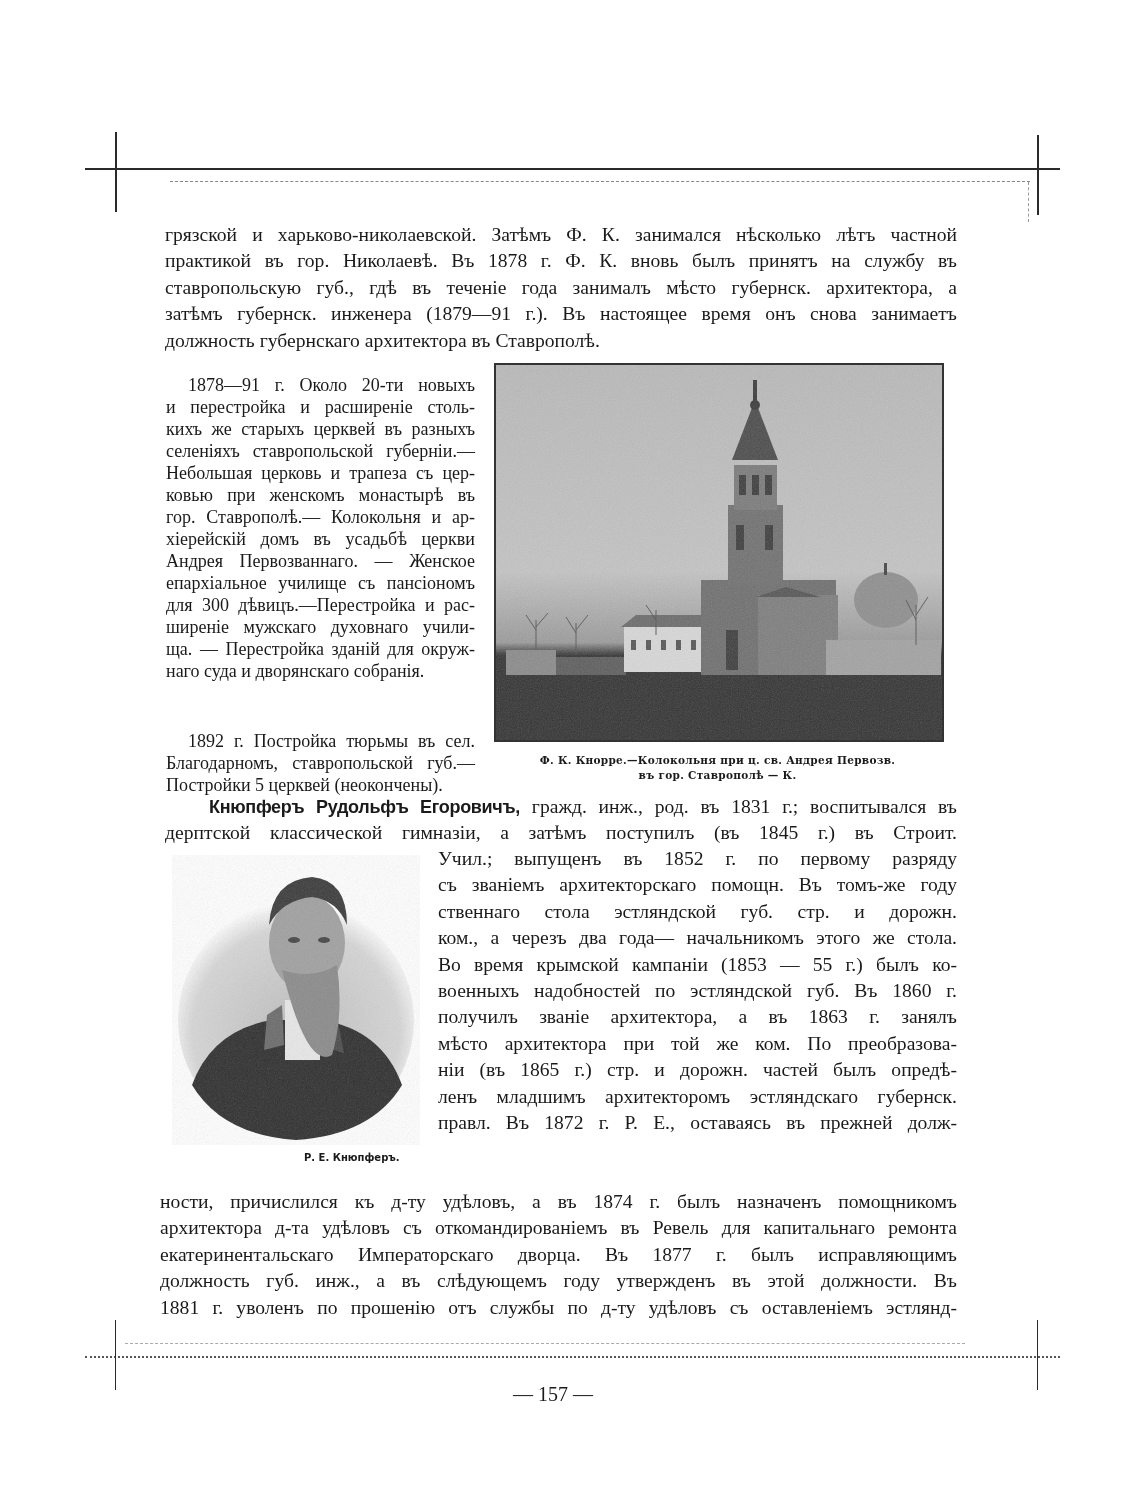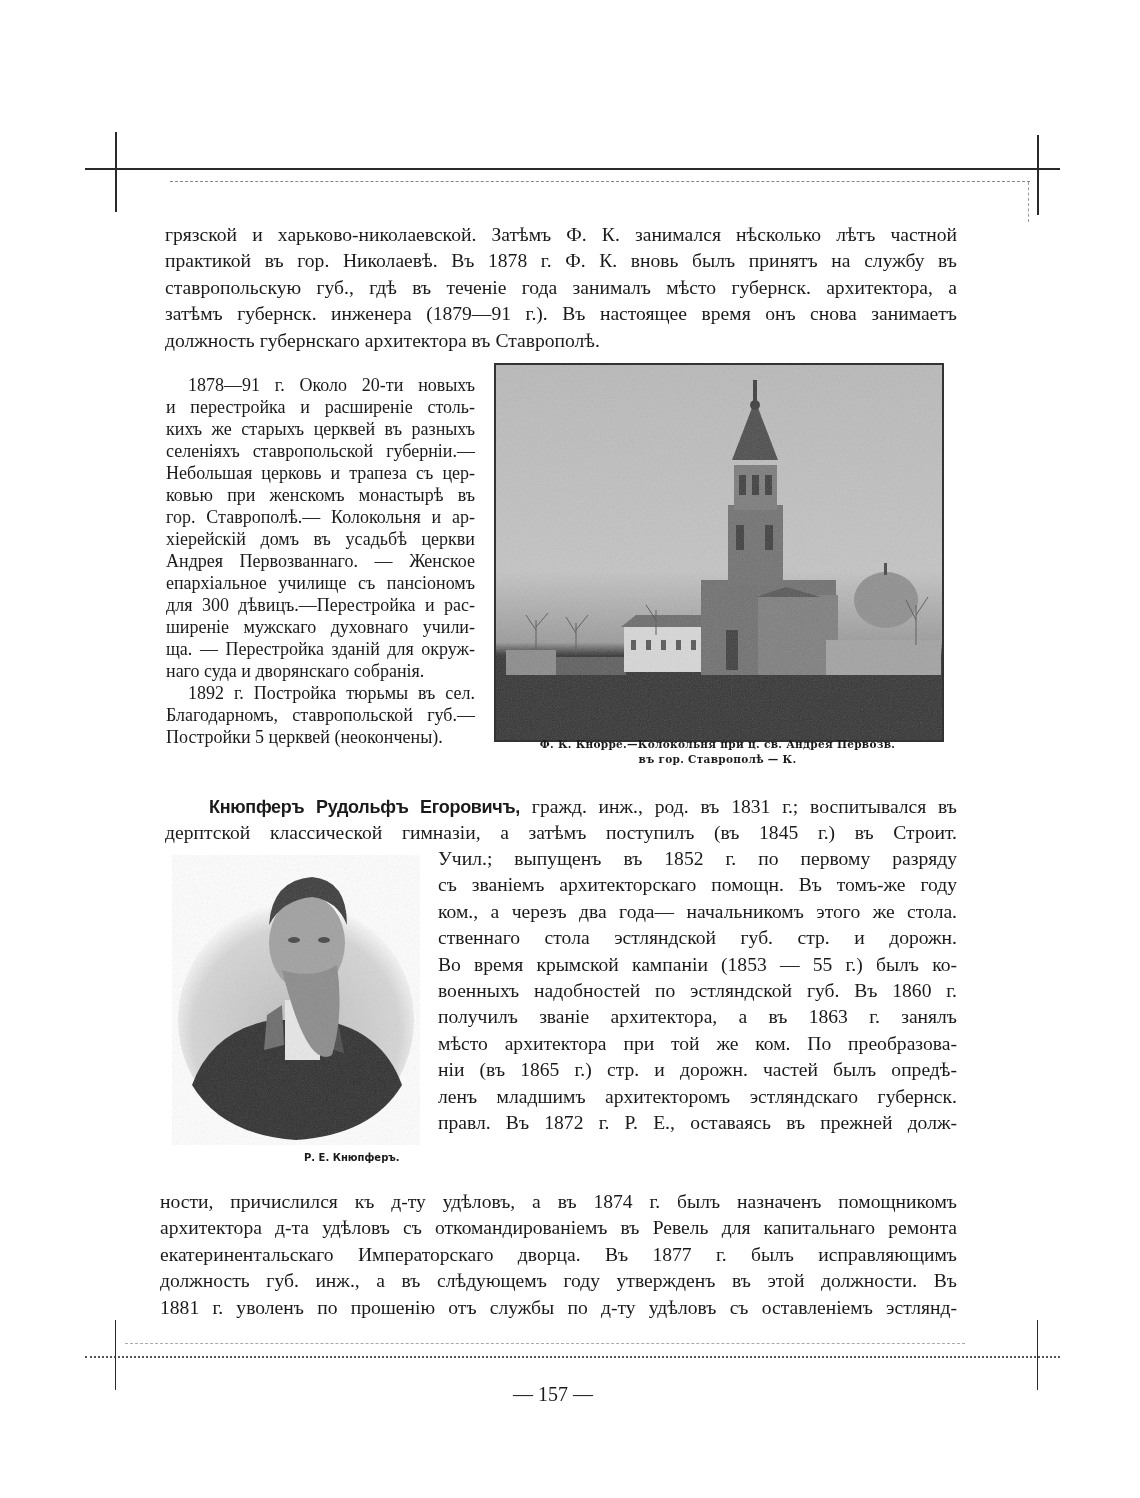--- a/index.html
+++ b/index.html
@@ -53,21 +53,21 @@
   <span class="line">Небольшая церковь и трапеза съ цер-</span>
   <span class="line">ковью при женскомъ монастырѣ въ</span>
   <span class="line">гор. Ставрополѣ.— Колокольня и ар-</span>
   <span class="line">хіерейскій домъ въ усадьбѣ церкви</span>
   <span class="line">Андрея Первозваннаго. — Женское</span>
   <span class="line">епархіальное училище съ пансіономъ</span>
   <span class="line">для 300 дѣвицъ.—Перестройка и рас-</span>
   <span class="line">ширеніе мужскаго духовнаго учили-</span>
   <span class="line">ща. — Перестройка зданій для окруж-</span>
   <span class="line last">наго суда и дворянскаго собранія.</span>
-  <span class="line" style="padding-left:22px;">1892 г. Постройка тюрьмы въ сел.</span>
+  <span class="line" style="padding-left:22px;margin-top:48px;">1892 г. Постройка тюрьмы въ сел.</span>
   <span class="line">Благодарномъ, ставропольской губ.—</span>
   <span class="line last">Постройки 5 церквей (неокончены).</span>
 </div>
 
 <div class="photo-church" title="Колокольня при ц. св. Андрея Первозваннаго">
   <svg width="446" height="375" viewBox="0 0 446 375">
     <defs>
       <filter id="grain">
           <feTurbulence type="fractalNoise" baseFrequency="0.9" numOctaves="2" result="n"></feTurbulence>
           <feColorMatrix type="saturate" values="0"></feColorMatrix>
@@ -117,21 +117,21 @@
 
     <g stroke="#555" stroke-width="1" fill="none">
         <path d="M40 285 L40 255 M40 265 L30 250 M40 262 L52 248"></path>
         <path d="M80 290 L80 258 M80 268 L70 252 M80 265 L92 250"></path>
         <path d="M160 270 L160 245 M160 255 L150 240"></path>
         <path d="M420 280 L420 240 M420 255 L410 235 M420 250 L432 232"></path>
       </g>
     <rect x="0" y="0" width="446" height="375" filter="url(#grain)"></rect>
   </svg>
 </div>
-<div class="cap" style="left:490px;top:737px;width:455px;">
+<div class="cap" style="left:490px;top:753px;width:455px;">
   <div>Ф. К. Кнорре.—Колокольня при ц. св. Андрея Первозв.</div>
   <div>въ гор. Ставрополѣ — К.</div>
 </div>
 
 <div class="para" style="left:165px;top:794px;width:792px;">
   <span class="line" style="padding-left:44px;">
     <span class="boldname">Кнюпферъ Рудольфъ Егоровичъ,</span>
     <span>гражд. инж., род. въ 1831 г.; воспитывался въ</span>
   </span>
   <span class="line">дерптской классической гимназіи, а затѣмъ поступилъ (въ 1845 г.) въ Строит.</span>
@@ -168,22 +168,22 @@
     <ellipse cx="122" cy="85" rx="6" ry="3" fill="#444"></ellipse>
       <ellipse cx="152" cy="85" rx="6" ry="3" fill="#444"></ellipse>
     <rect x="0" y="0" width="248" height="290" filter="url(#grain2)"></rect>
   </svg>
 </div>
 <div class="caption-small" style="left:258px;top:1152px;">Р. Е. Кнюпферъ.</div>
 
 <div class="para" style="left:438px;top:846px;width:519px;">
   <span class="line">Учил.; выпущенъ въ 1852 г. по первому разряду</span>
   <span class="line">съ званіемъ архитекторскаго помощн. Въ томъ-же году</span>
+  <span class="line">ственнаго стола эстляндской губ. стр. и дорожн.</span>
   <span class="line">ком., а черезъ два года— начальникомъ этого же стола.</span>
-  <span class="line">ственнаго стола эстляндской губ. стр. и дорожн.</span>
   <span class="line">Во время крымской кампаніи (1853 — 55 г.) былъ ко-</span>
   <span class="line">военныхъ надобностей по эстляндской губ. Въ 1860 г.</span>
   <span class="line">получилъ званіе архитектора, а въ 1863 г. занялъ</span>
   <span class="line">мѣсто архитектора при той же ком. По преобразова-</span>
   <span class="line">ніи (въ 1865 г.) стр. и дорожн. частей былъ опредѣ-</span>
   <span class="line">ленъ младшимъ архитекторомъ эстляндскаго губернск.</span>
   <span class="line">правл. Въ 1872 г. Р. Е., оставаясь въ прежней долж-</span>
 </div>
 
 <div class="para" style="left:160px;top:1189px;width:797px;">

